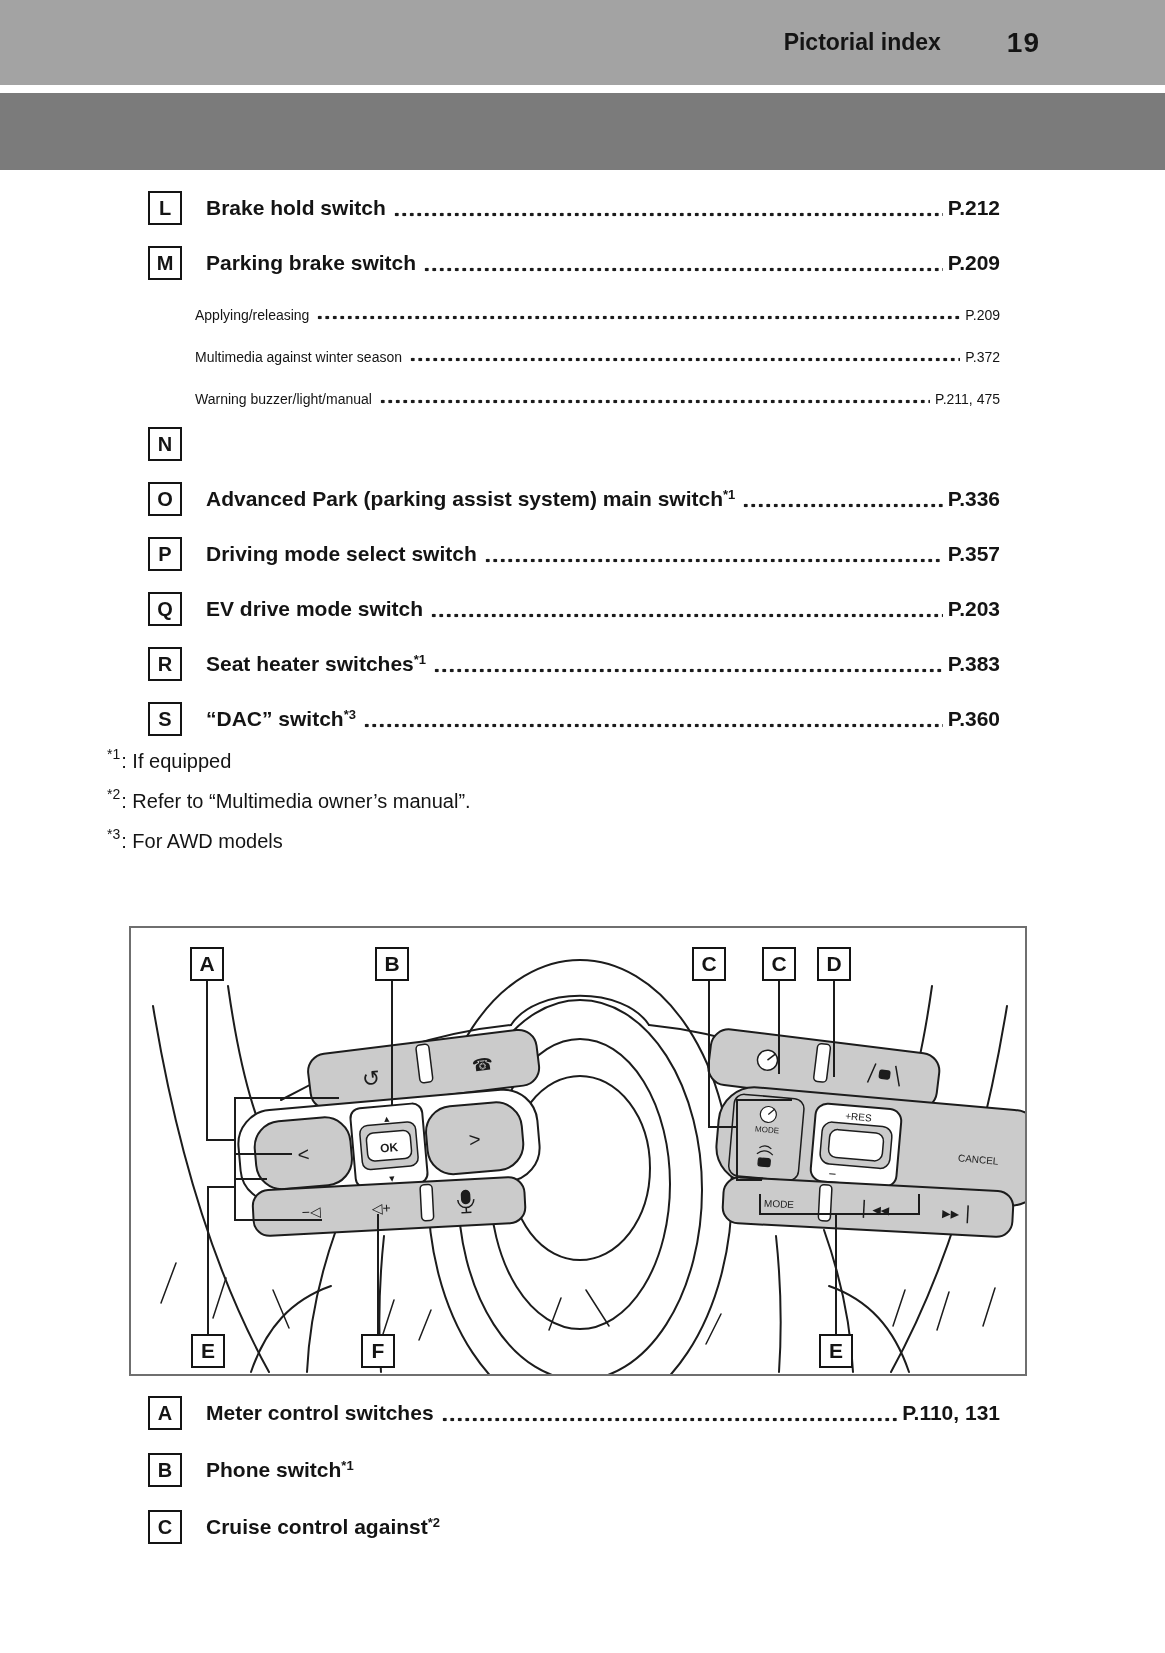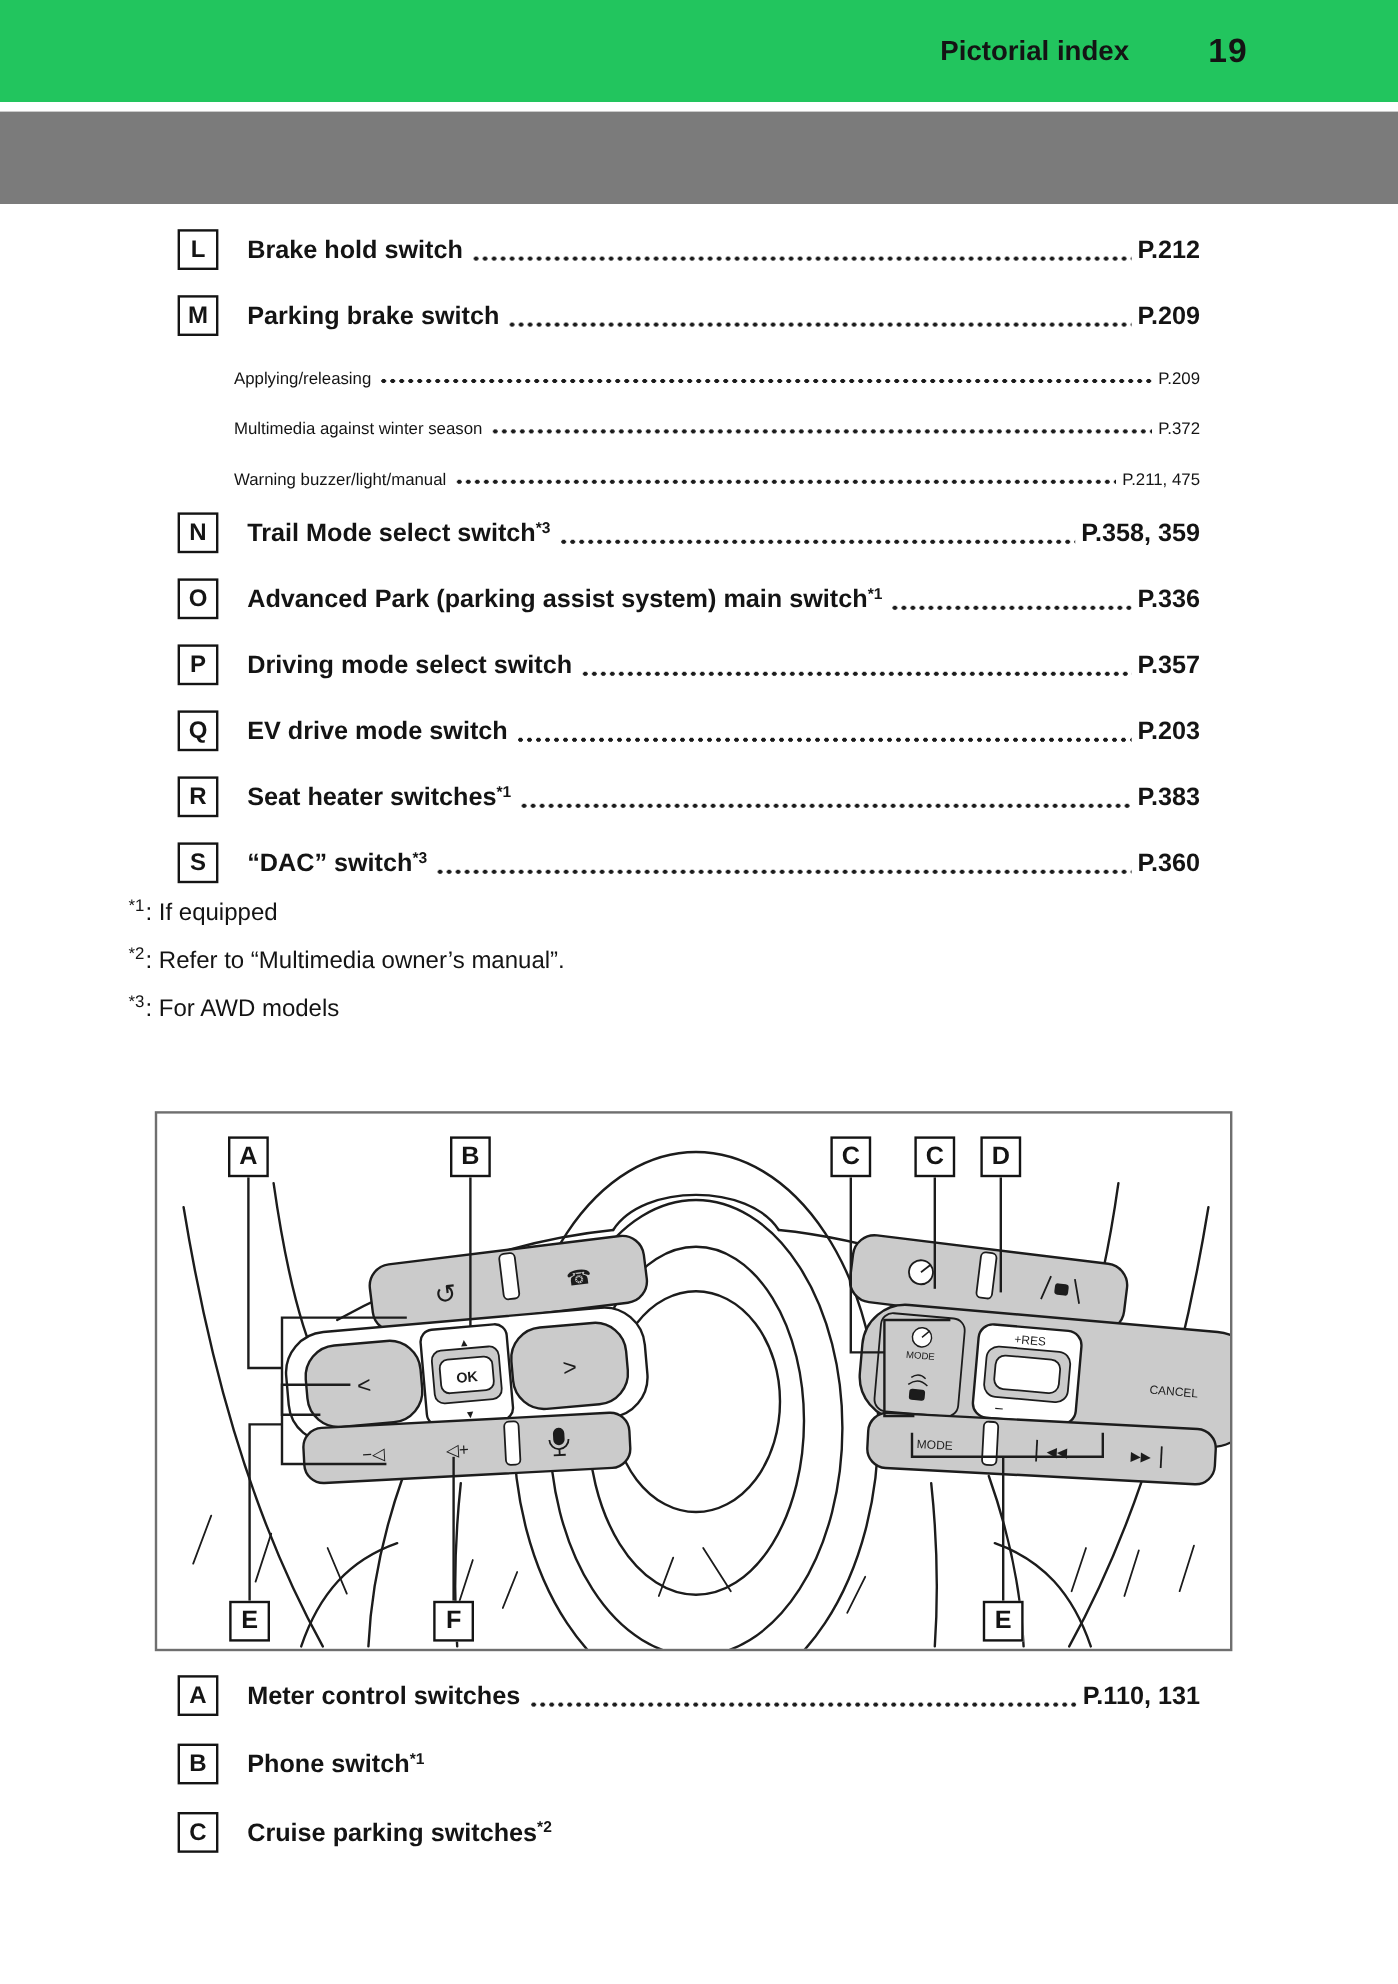--- a/index.html
+++ b/index.html
@@ -1,20 +1,20 @@
 <!DOCTYPE html>
 <html><head>
 <meta charset="utf-8">
 <style>
   html,body{margin:0;padding:0;background:#ffffff;}
   .page{position:relative;width:1165px;height:1653px;background:#ffffff;overflow:hidden;
         font-family:"Liberation Sans", sans-serif;color:#141414;}
 
   
-  .band-light{position:absolute;top:0;left:0;width:1165px;height:85px;background:#22c55e;
+  .band-light{position:absolute;top:0;left:0;width:1165px;height:85px;background:#a3a3a3;
               display:flex;align-items:center;justify-content:flex-end;padding-right:125px;box-sizing:border-box;gap:66px;}
   .hdr-title{font-size:23px;font-weight:bold;}
   .hdr-num{font-size:28px;font-weight:bold;letter-spacing:1px;}
   .band-dark{position:absolute;top:93px;left:0;width:1165px;height:77px;background:#7b7b7b;}
 
   
   .index-list{position:absolute;top:190px;left:148px;right:165px;}
   .row{display:flex;align-items:center;}
   .main-row{height:36px;margin-bottom:19px;}
   .sub-row{height:30px;margin-bottom:12px;padding-left:47px;}
@@ -103,25 +103,20 @@
         <span class="lbl">Warning buzzer/light/manual</span>
         <span class="leader"></span>
         <span class="pages">P.211, 475</span>
       </div>
     </div>
 
     <div class="row main-row">
       <div class="letter-box">
           <span>N</span>
         </div>
-      <div class="row-body">
-        <span class="lbl"><span>Trail Mode select switch</span><span class="sup">*3</span></span>
-        <span class="leader"></span>
-        <span class="pages">P.358, 359</span>
-      </div>
     </div>
 
     <div class="row main-row">
       <div class="letter-box">
           <span>O</span>
         </div>
       <div class="row-body">
         <span class="lbl"><span>Advanced Park (parking assist system) main switch</span><span class="sup">*1</span></span>
         <span class="leader"></span>
         <span class="pages">P.336</span>
@@ -356,18 +351,18 @@
         </div>
       <div class="row-body">
         <span class="lbl"><span>Phone switch</span><span class="sup">*1</span></span>
       </div>
     </div>
     <div class="row main-row">
       <div class="letter-box">
           <span>C</span>
         </div>
       <div class="row-body">
-        <span class="lbl"><span>Cruise parking switches</span><span class="sup">*2</span></span>
+        <span class="lbl"><span>Cruise control against</span><span class="sup">*2</span></span>
       </div>
     </div>
   </div>
 
 </div>
 
 </body></html>

